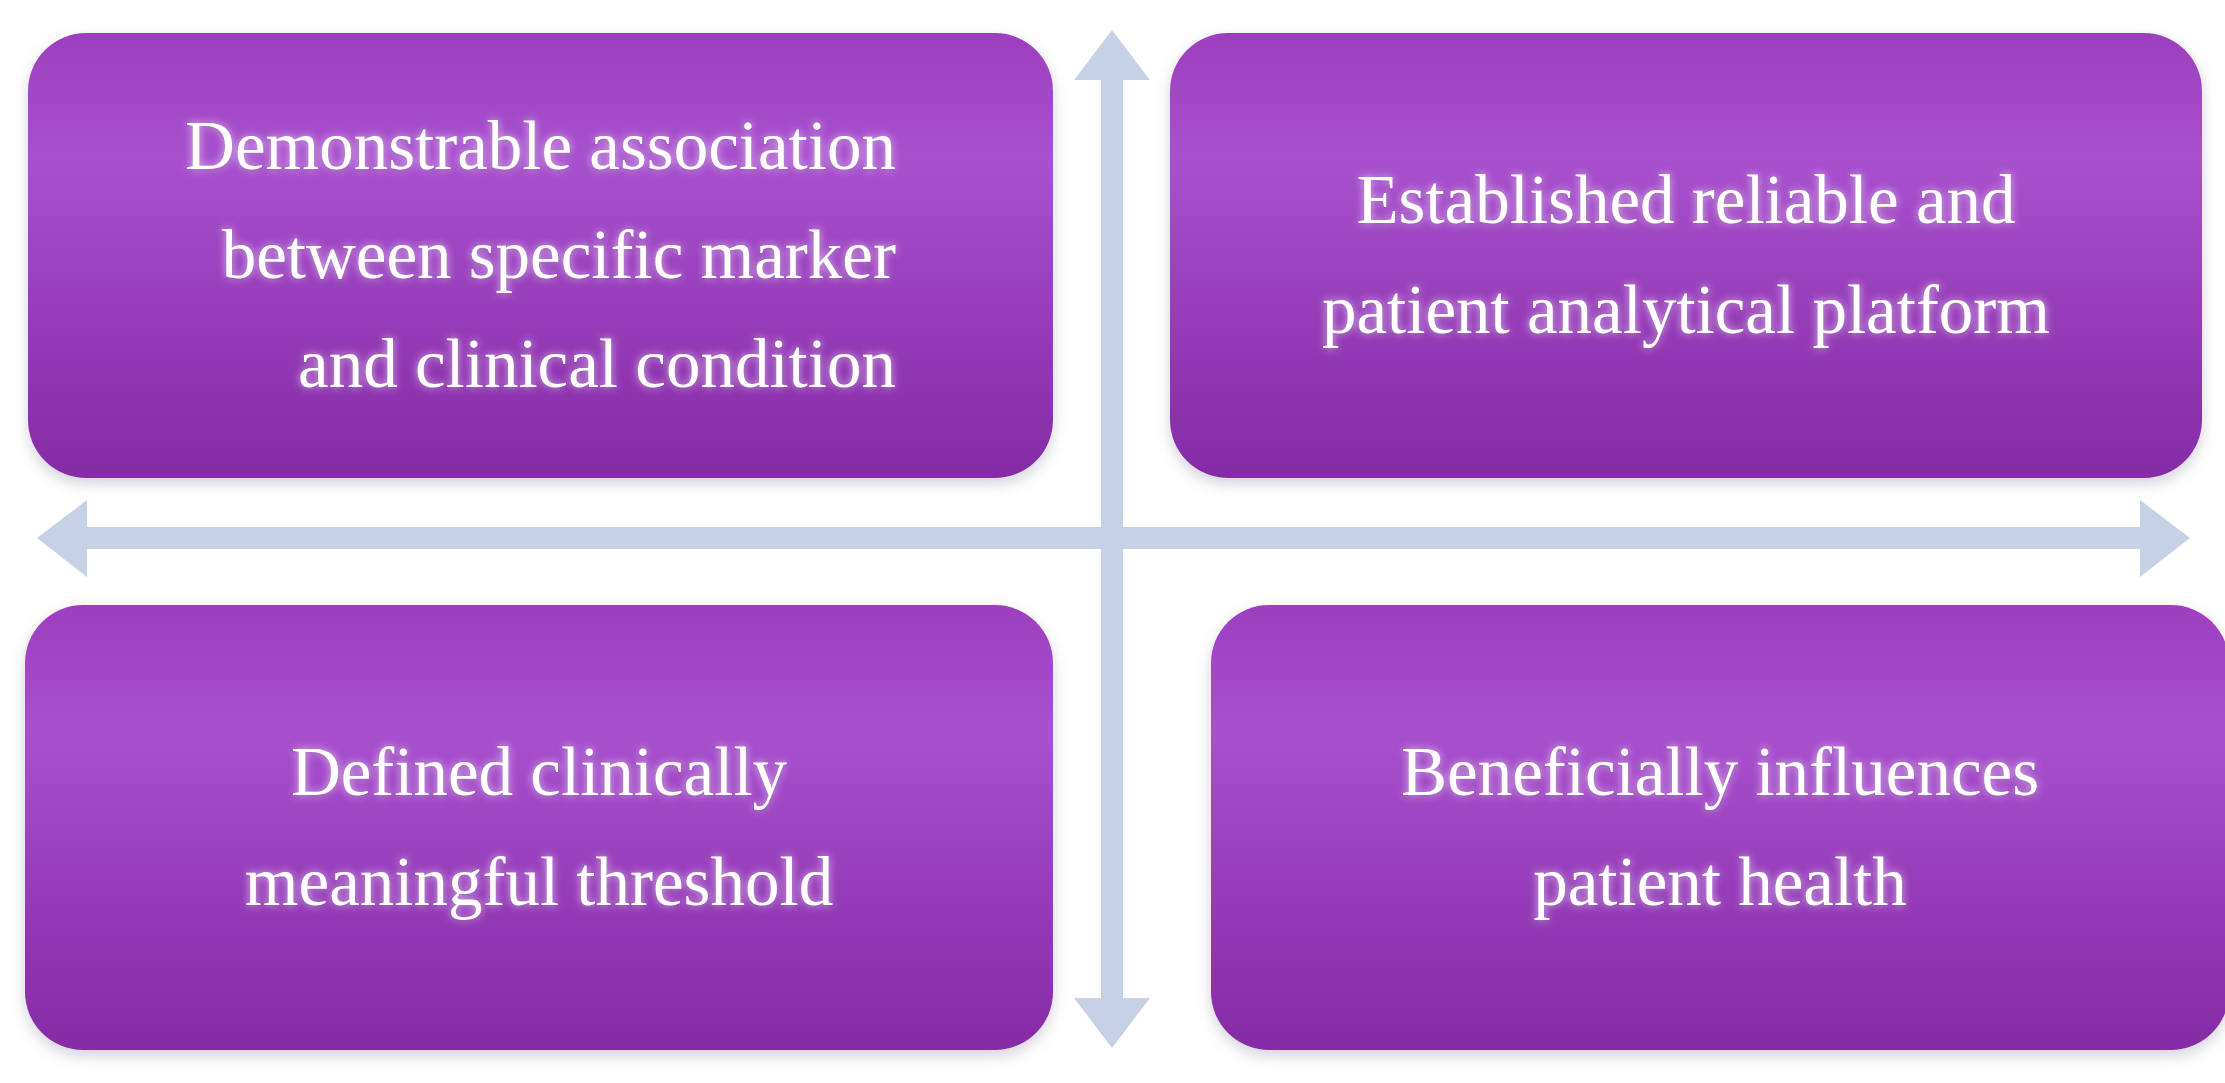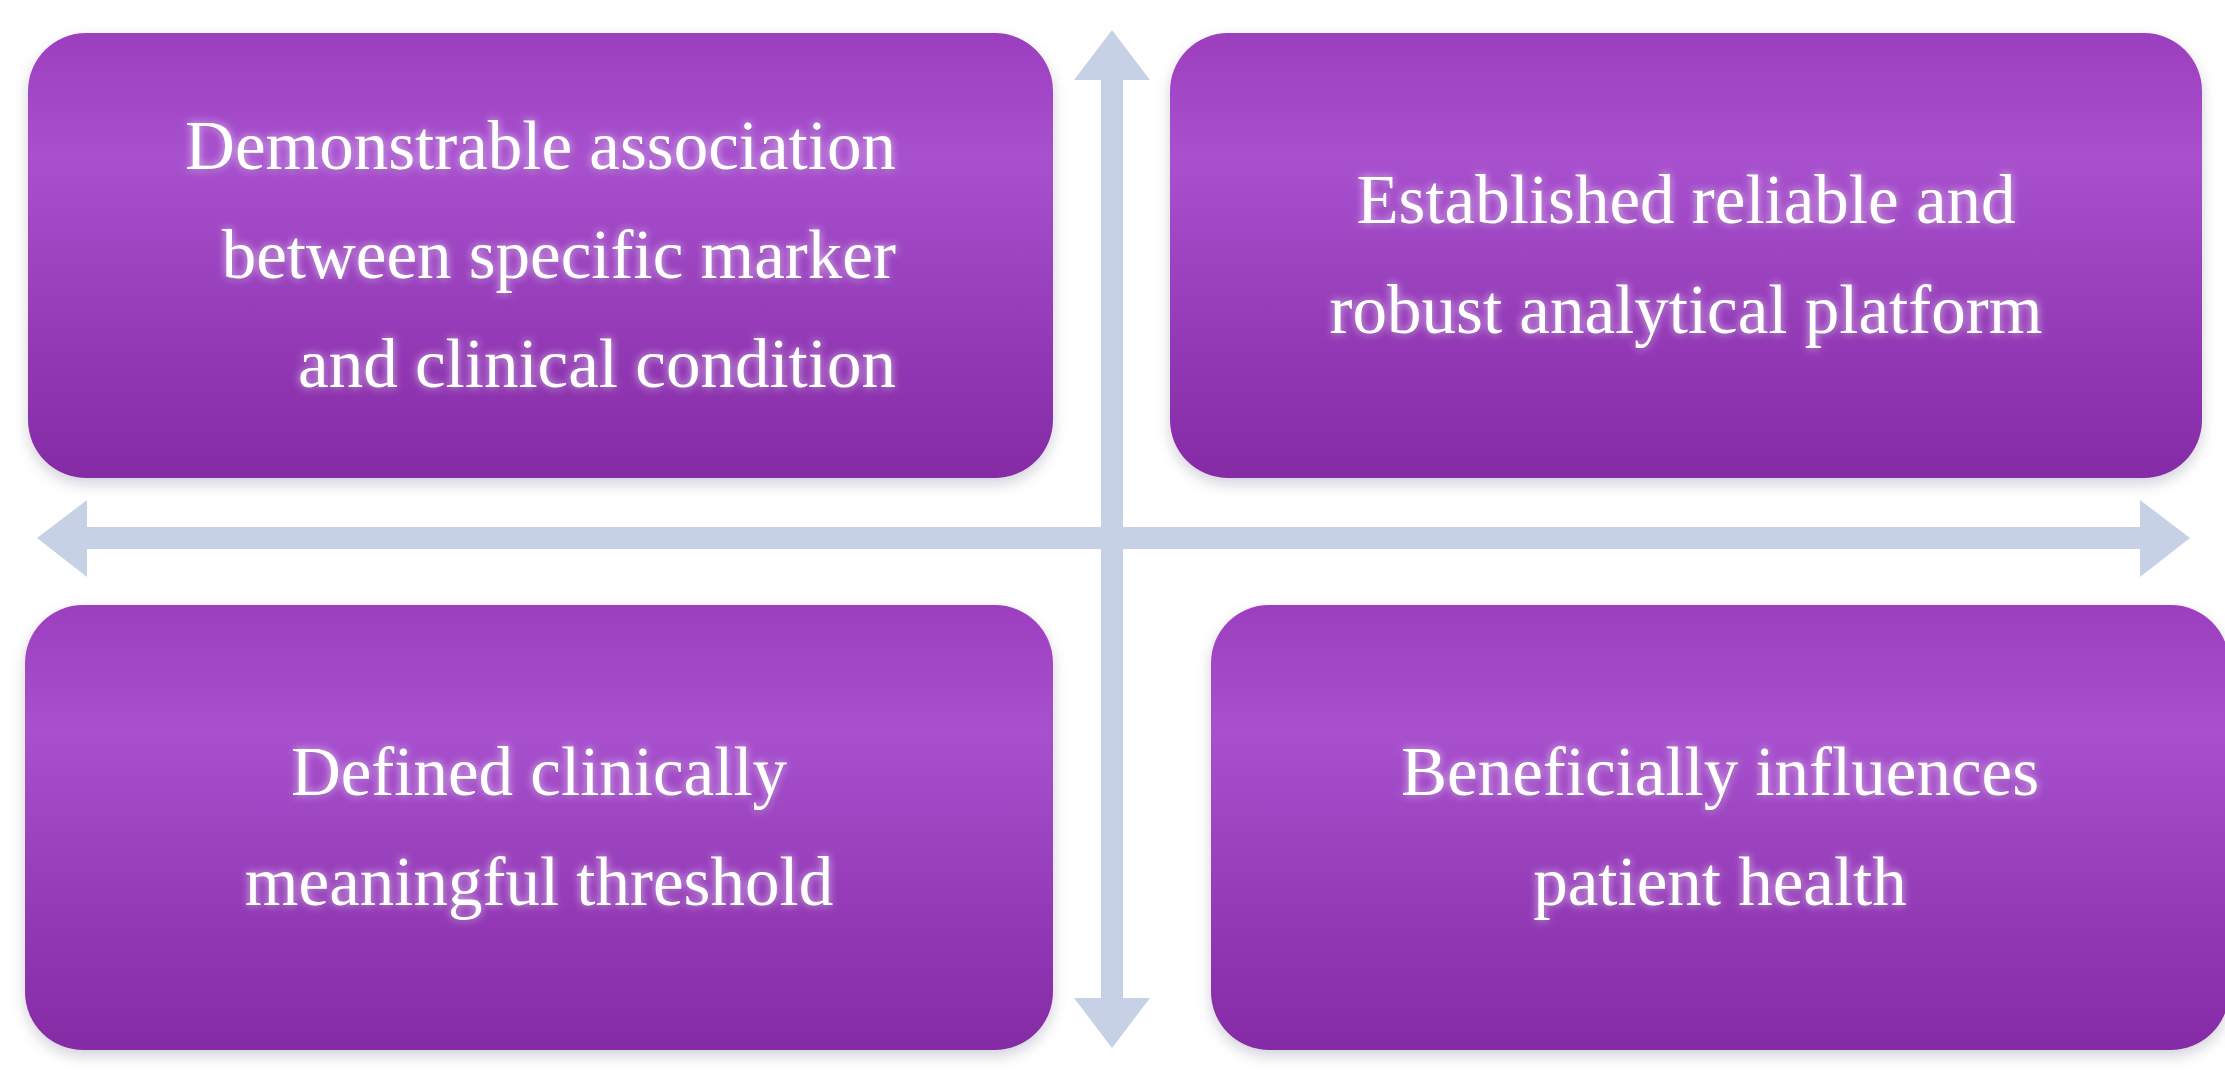--- a/index.html
+++ b/index.html
@@ -71,21 +71,21 @@
   </svg>
 
   <div class="box box-top-left">
     <div class="box-label">Demonstrable association
 between specific marker
 and clinical condition</div>
   </div>
 
   <div class="box box-top-right">
     <div class="box-label">Established reliable and
-robust analytical platform</div>
+patient analytical platform</div>
   </div>
 
   <div class="box box-bottom-left">
     <div class="box-label">Defined clinically
 meaningful threshold</div>
   </div>
 
   <div class="box box-bottom-right">
     <div class="box-label">Beneficially influences
 patient health</div>

